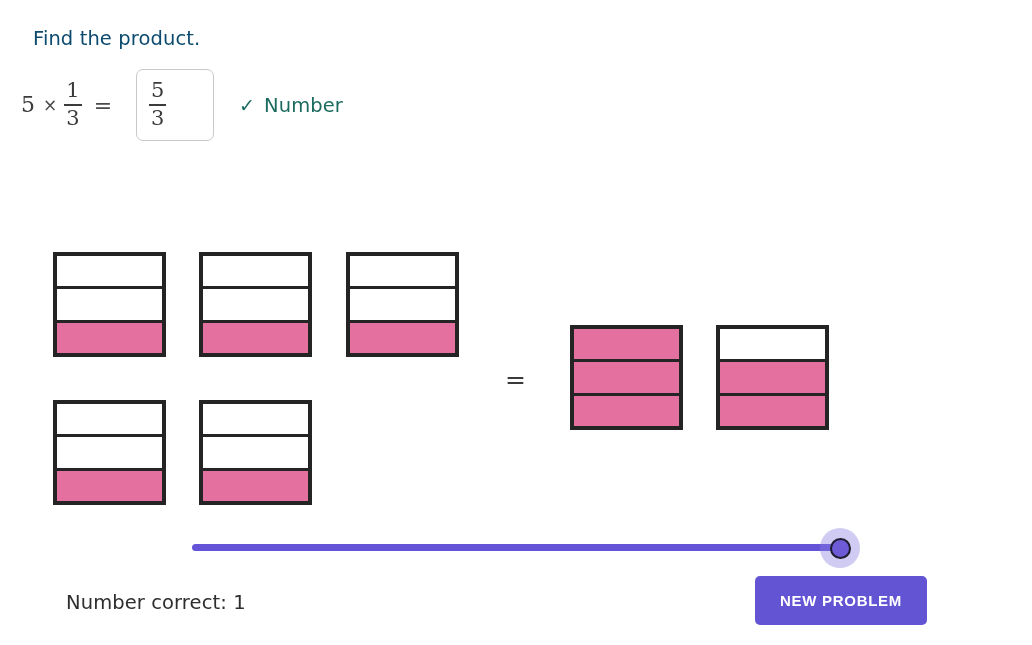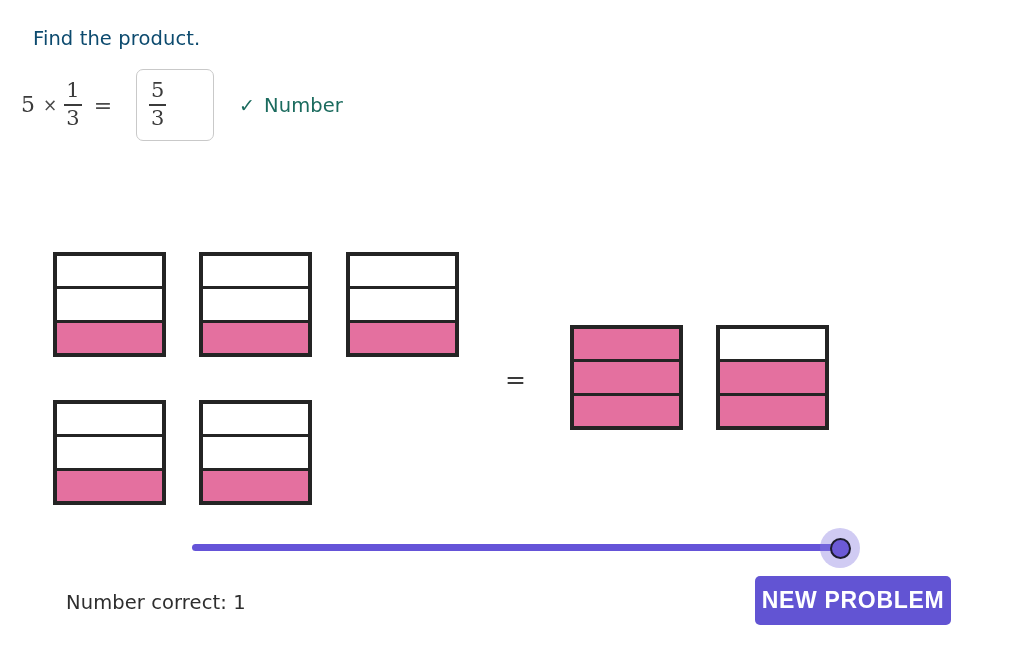--- a/index.html
+++ b/index.html
@@ -188,28 +188,28 @@
     top: 591px;
     font-size: 19.5px;
     color: #2e2e2e;
     letter-spacing: 0.1px;
     margin-left: 45px;
   }
   #new-problem-button {
     position: absolute;
     left: 755px;
     top: 576px;
-    width: 196px;
+    width: 172px;
     height: 49px;
     background: #6254d3;
     color: #ffffff;
     border: none;
     border-radius: 5px;
     font-family: "Liberation Sans", sans-serif;
-    font-size: 23px;
+    font-size: 15px;
     font-weight: bold;
     letter-spacing: 0.7px;
     cursor: pointer;
     display: flex;
     align-items: center;
     justify-content: center;
   }
 </style>
 </head>
 <body>

